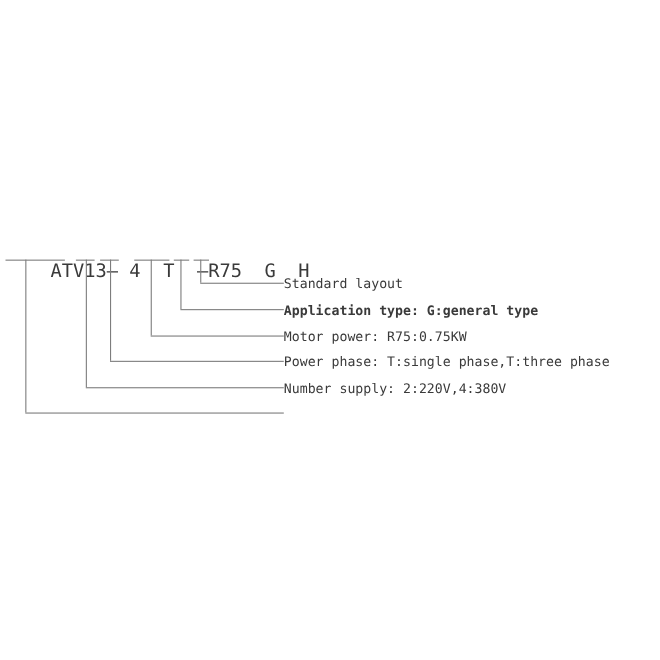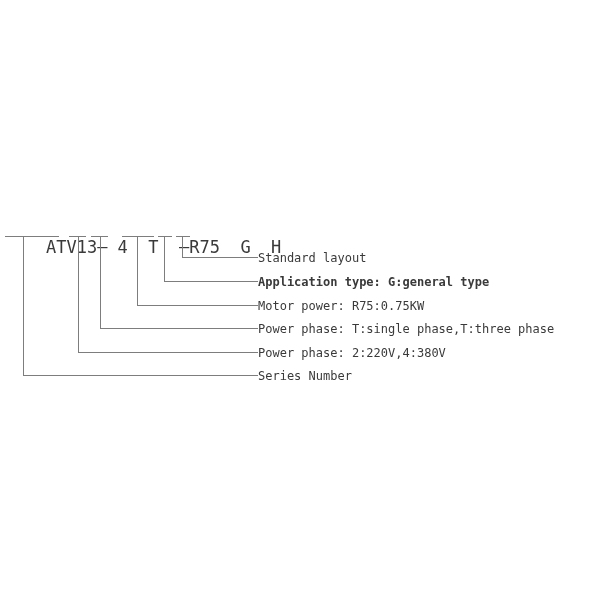--- a/index.html
+++ b/index.html
@@ -91,16 +91,15 @@
   <div class="lead-v" style="left:78px; top:236px; height:116px;"></div>
   <div class="lead-h" style="left:78px; top:352px; width:180px;"></div>
 
   <div class="lead-v" style="left:23px; top:236px; height:139px;"></div>
   <div class="lead-h" style="left:23px; top:375px; width:235px;"></div>
 
   <div class="label" style="top:249px;">Standard layout</div>
   <div class="label" style="top:273px;font-weight:bold;">Application type: G:general type</div>
   <div class="label" style="top:297px;">Motor power: R75:0.75KW</div>
   <div class="label" style="top:320px;">Power phase: T:single phase,T:three phase</div>
-  <div class="label" style="top:344px;">Power phase: 2:220V,4:380V</div>
-  <div class="label" style="top:367px;">Series Number</div>
+  <div class="label" style="top:344px;">Number supply: 2:220V,4:380V</div>
 
 </div>
 
 </body></html>

